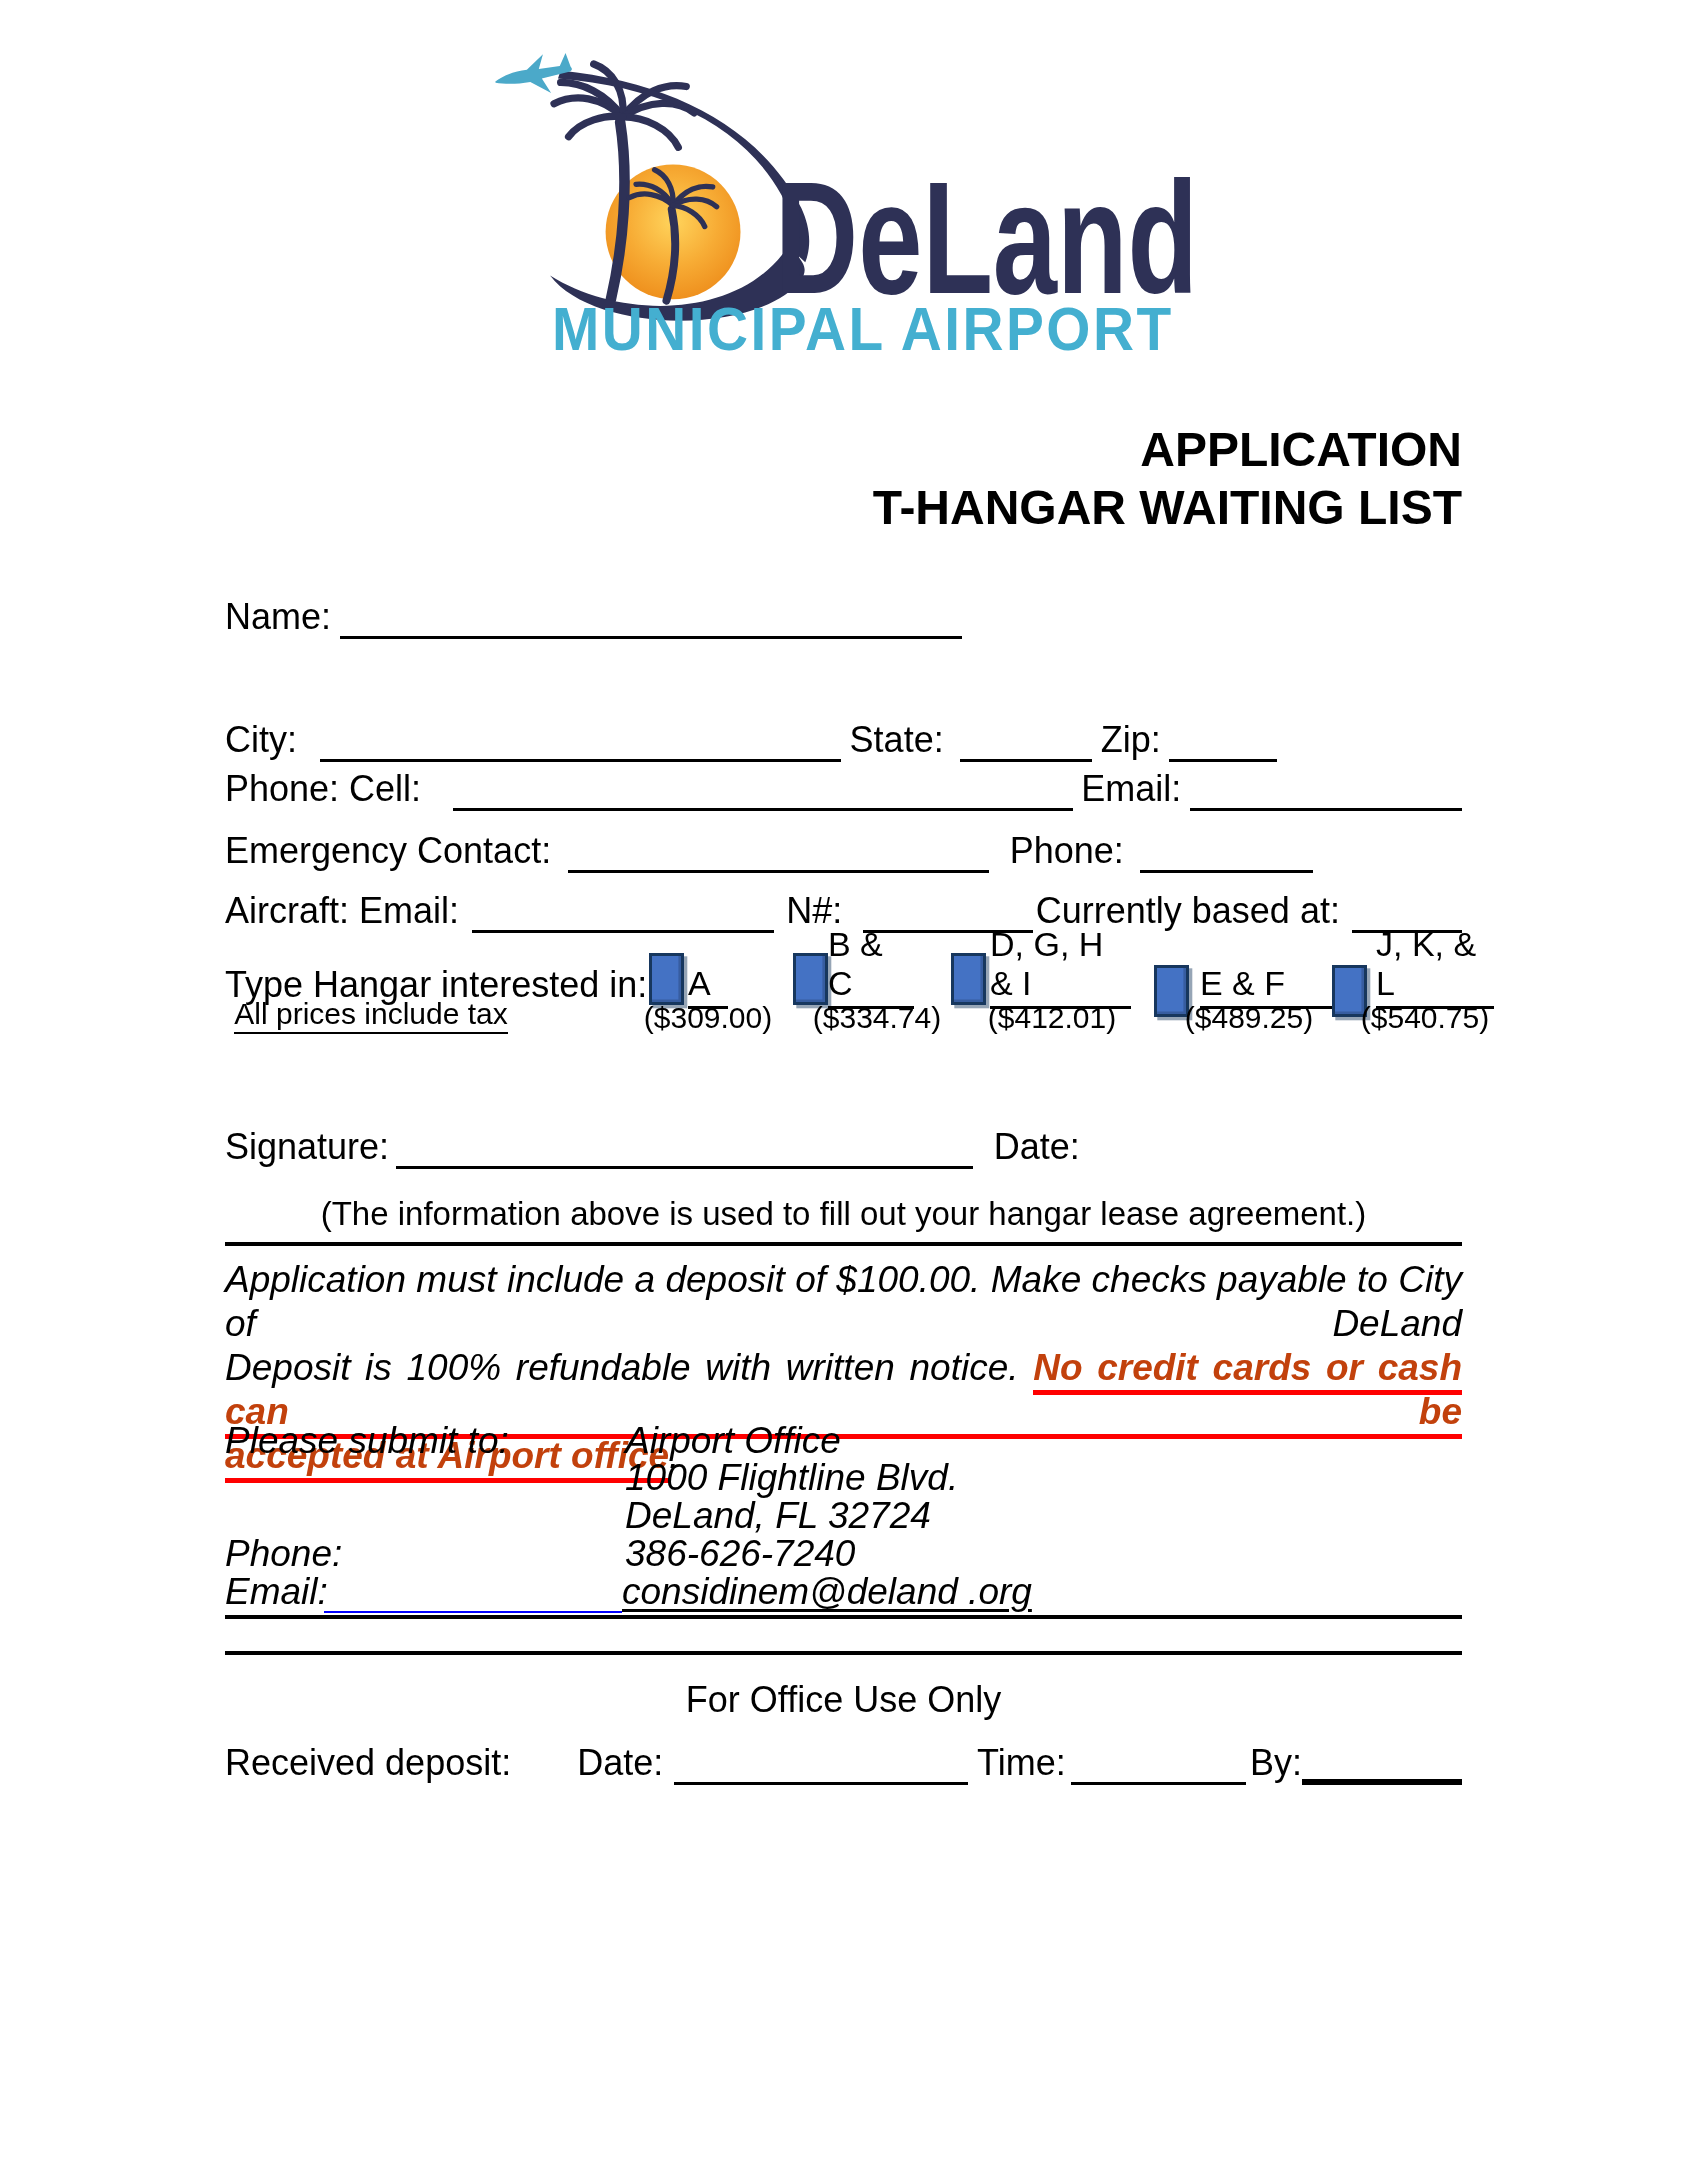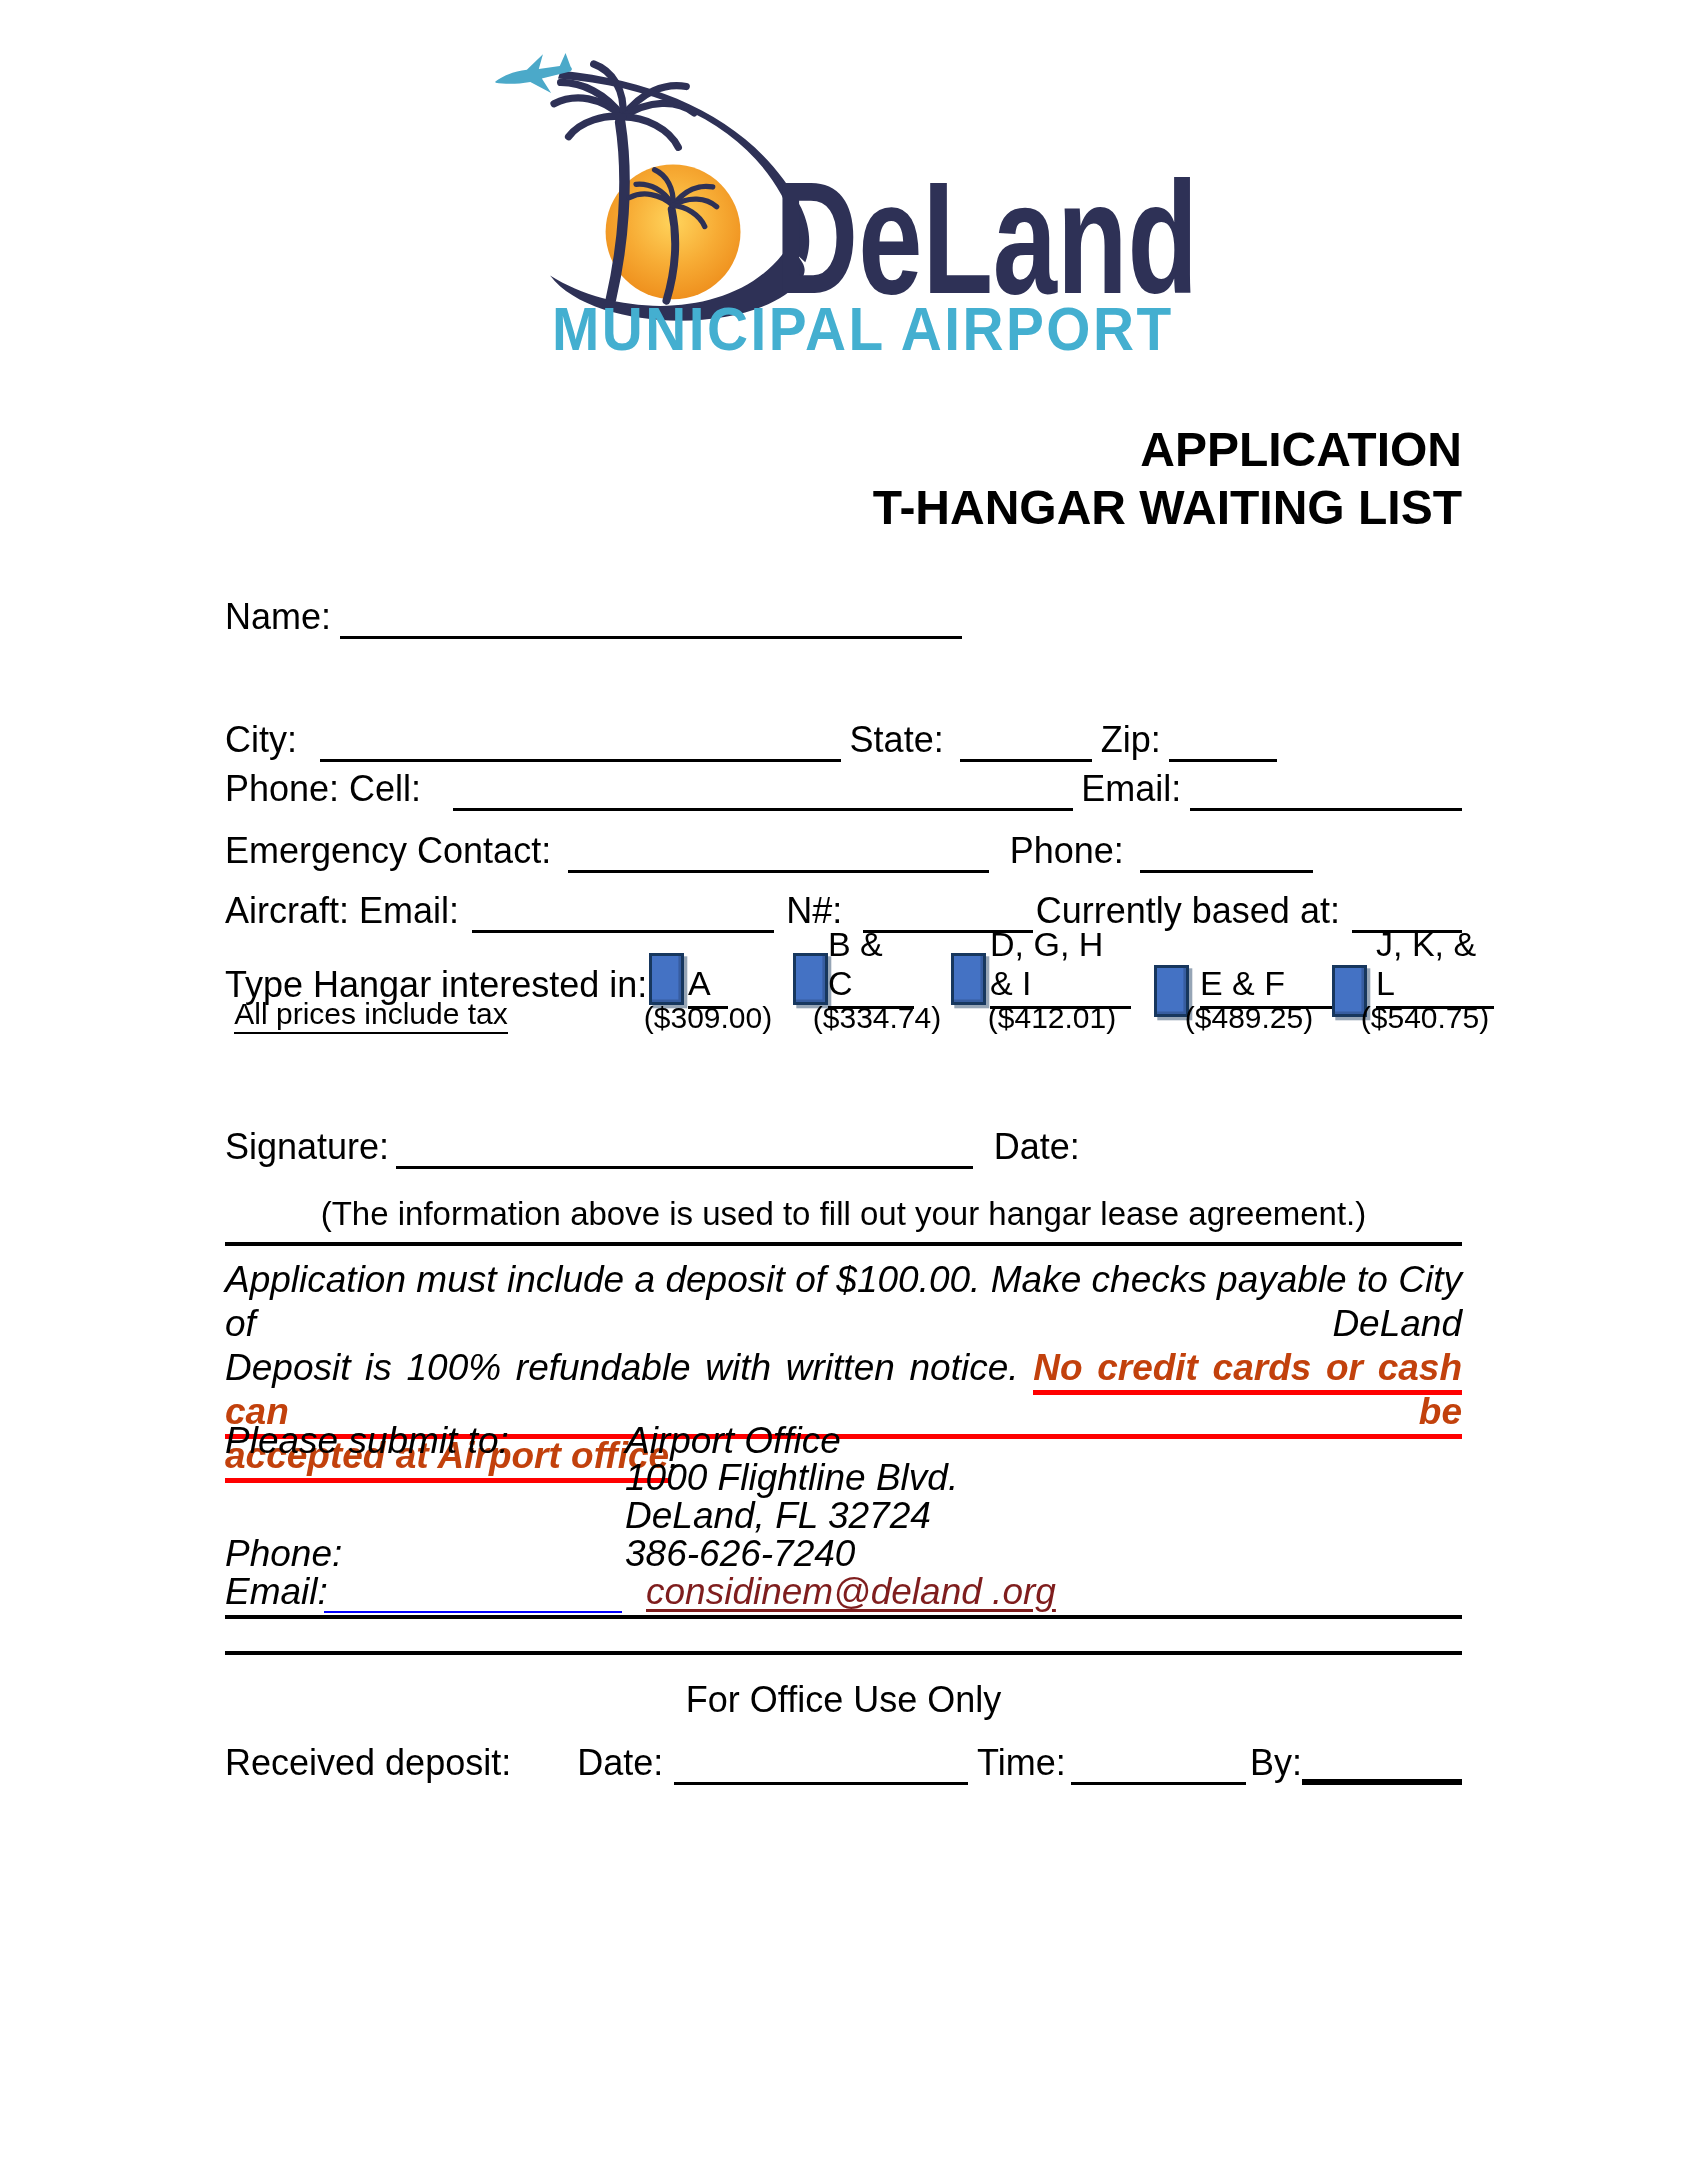--- a/index.html
+++ b/index.html
@@ -21,21 +21,21 @@
   }
   .price { position:absolute; top:48px; width:146px; text-align:center; font-size:30px; }
   .tax-note { position:absolute; left:9.3px; top:44px; font-size:30px; border-bottom:2.6px solid #000; padding-bottom:1.3px; }
   .note-row { left:225px; top:1195px; width:1237px; text-align:center; font-size:33px; border-bottom:4.6px solid #000; padding-bottom:9.3px; }
   .deposit { left:225px; top:1258px; width:1237px; font-size:37px; font-style:italic; line-height:44px; }
   .jline { text-align:justify; text-align-last:justify; }
   .redseg { color:#c2410c; font-weight:bold; border-bottom:5.3px solid #FF0000; padding-bottom:2px; }
   .srow { left:225px; width:1237px; position:absolute; display:flex; align-items:flex-end; font-size:37px; font-style:italic; white-space:nowrap; }
   .scol1 { flex:none; width:400px; }
   .blue-tab { flex:none; width:298px; border-bottom:2.6px solid #0000FF; height:4px; align-self:flex-end; }
-  .link { color:#7f1d1d; text-decoration:underline; text-decoration-thickness:2.6px; text-underline-offset:5.3px;margin-left:24px; }
+  .link { color:#000000; text-decoration:underline; text-decoration-thickness:2.6px; text-underline-offset:5.3px; }
   .hline { position:absolute; left:225px; width:1237px; border-top:4.6px solid #000; }
   .office-head { left:225px; top:1679px; width:1237px; text-align:center; font-size:36px; }
   .thick { border-bottom-width:6px; }
   svg text { font-family:"Liberation Sans", sans-serif; }
 </style>
 </head>
 <body>
 
 <div class="page">
 

